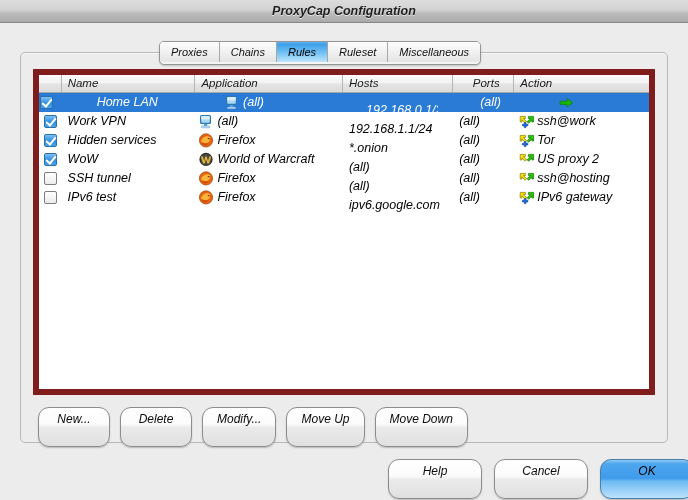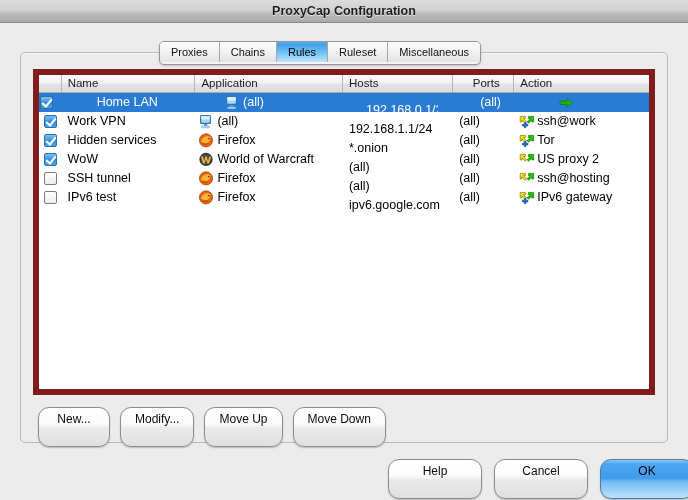--- a/index.html
+++ b/index.html
@@ -7,20 +7,21 @@
     width: 688px; height: 500px;
     overflow: hidden;
     background: #ececec;
     font-family: "Liberation Sans", sans-serif;
     -webkit-font-smoothing: antialiased;
   }
   #app {
     position: relative;
     width: 688px; height: 500px;
     background: #ececec;
+    font-style: italic;
   }
 
   
   .titlebar {
     position: absolute; left: 0; top: 0;
     width: 688px; height: 23px;
     background: linear-gradient(to bottom, #dcdcdc 0%, #d2d2d2 45%, #bdbdbd 60%, #a9a9a9 100%);
     border-bottom: 1px solid #888;
     box-sizing: border-box;
   }
@@ -384,20 +385,21 @@
                 <path d="M3.4 9.2h1.9V7.6h1.7v1.6h1.9v1.7H7v1.7H5.3v-1.7H3.4z" fill="#1e6fe0" stroke="#0b3f8f" stroke-width="0.6" stroke-linejoin="round"></path>
               </svg></span>
             <span class="icon-label">IPv6 gateway</span>
           </div>
         </div>
       </div>
   </div>
 
   <div class="btnrow" id="listbtns">
       <div class="btn">New...</div>
+      <div class="btn">Delete</div>
       <div class="btn">Modify...</div>
       <div class="btn">Move Up</div>
       <div class="btn">Move Down</div>
     </div>
 
   <div class="btnrow-bottom" id="dlgbtns">
       <div class="btn wide">Help</div>
       <div class="btn wide">Cancel</div>
       <div class="btn wide primary">OK</div>
     </div>

